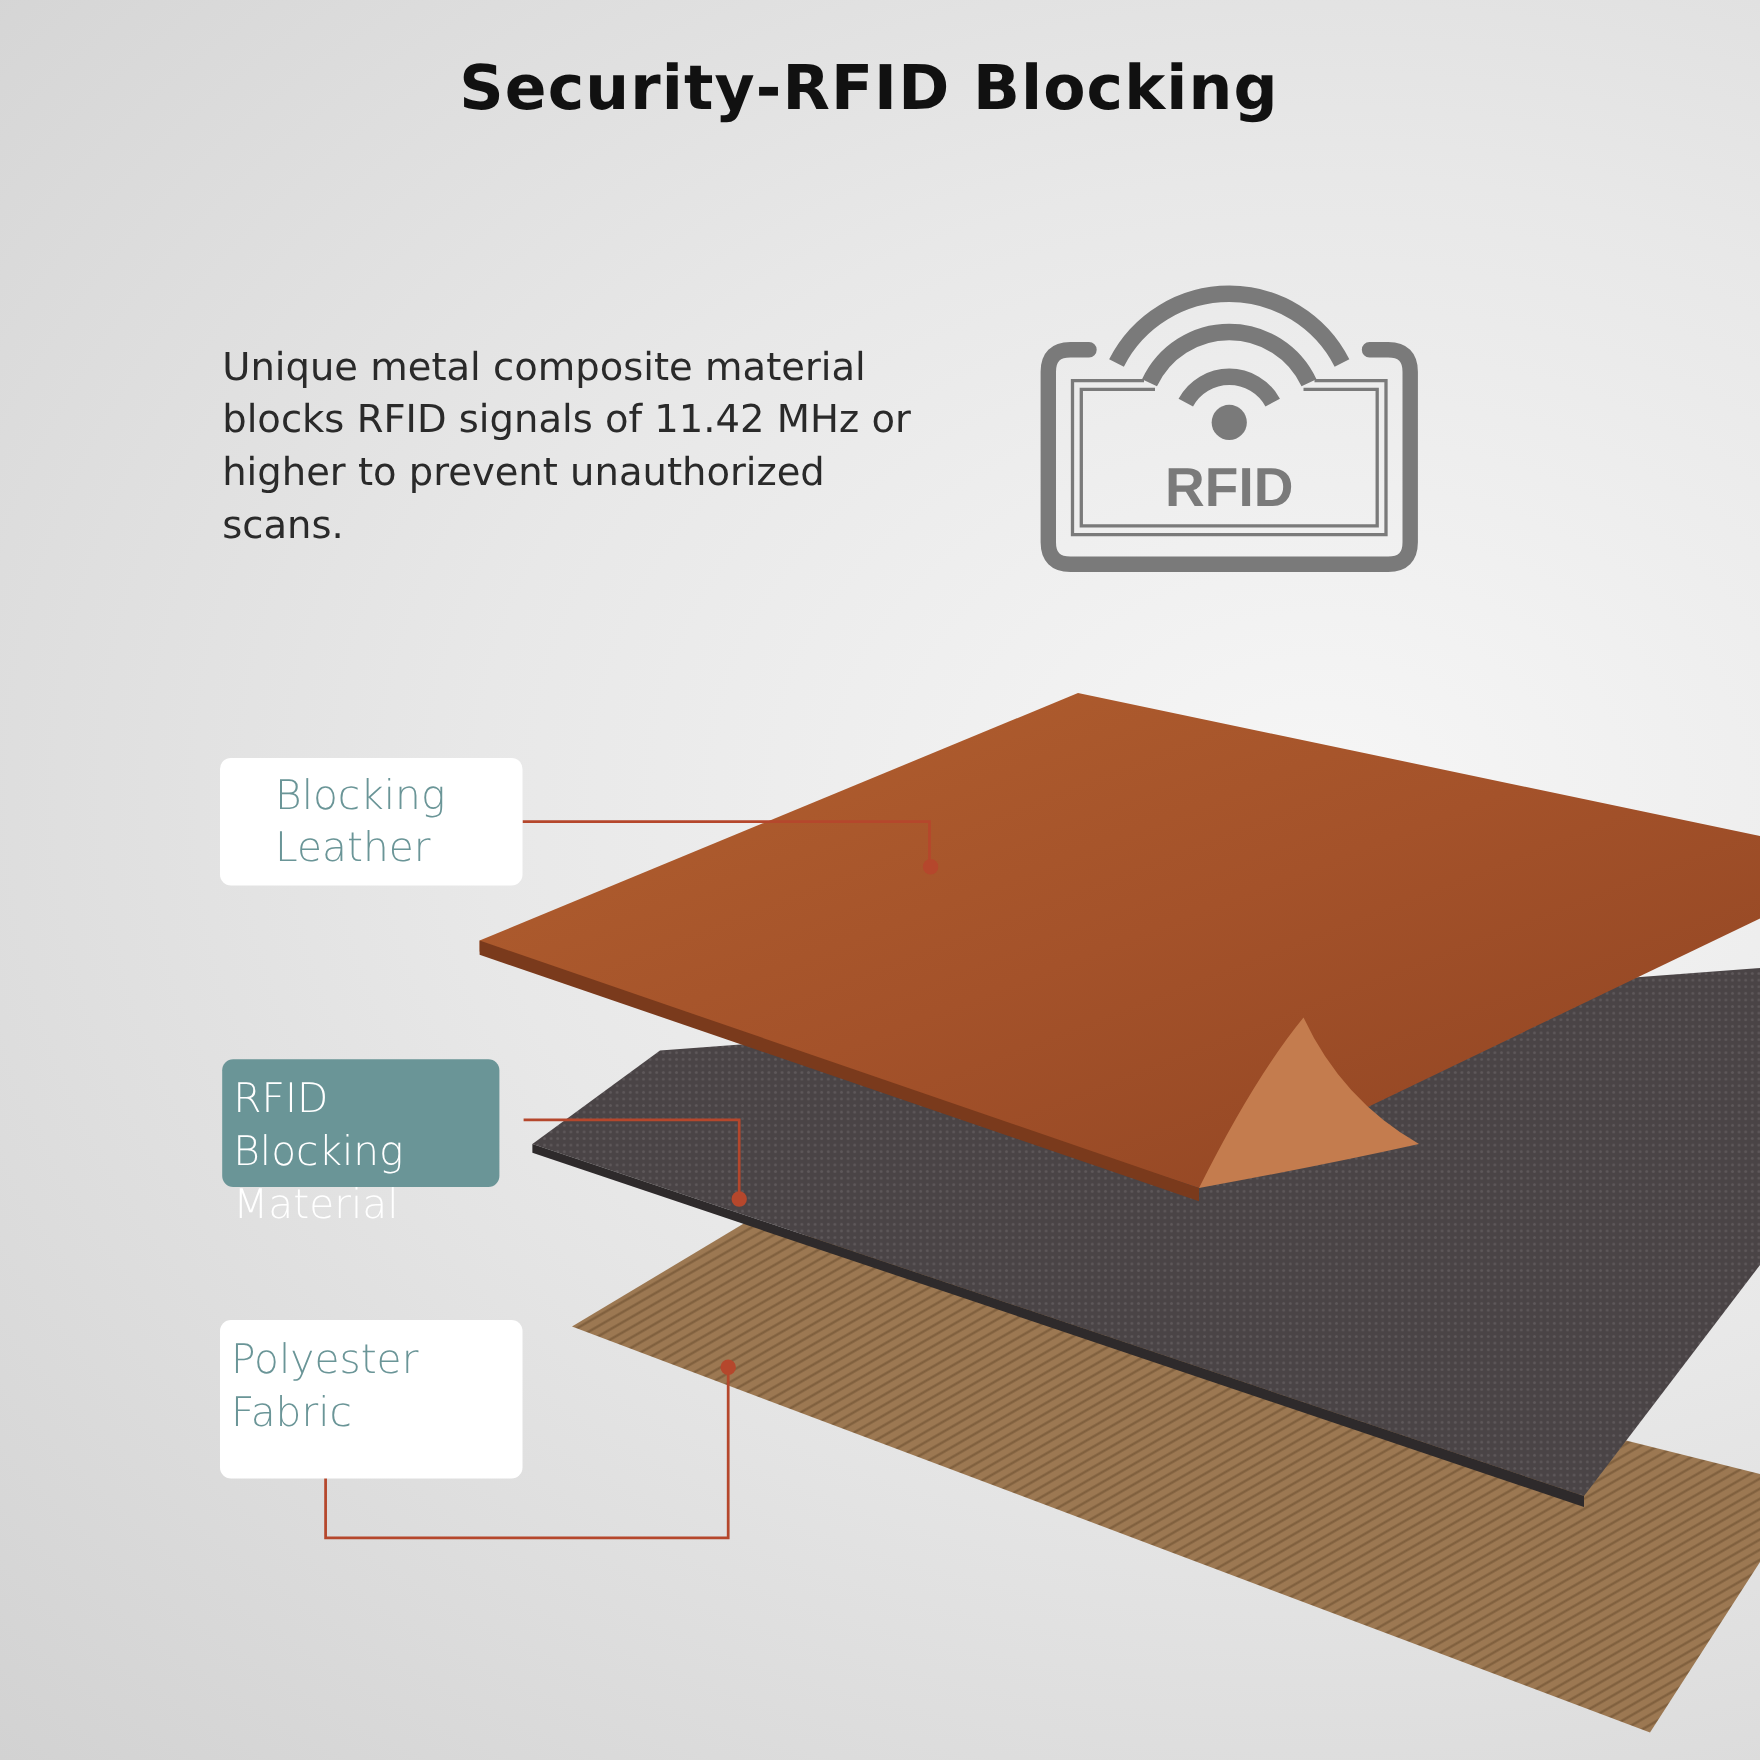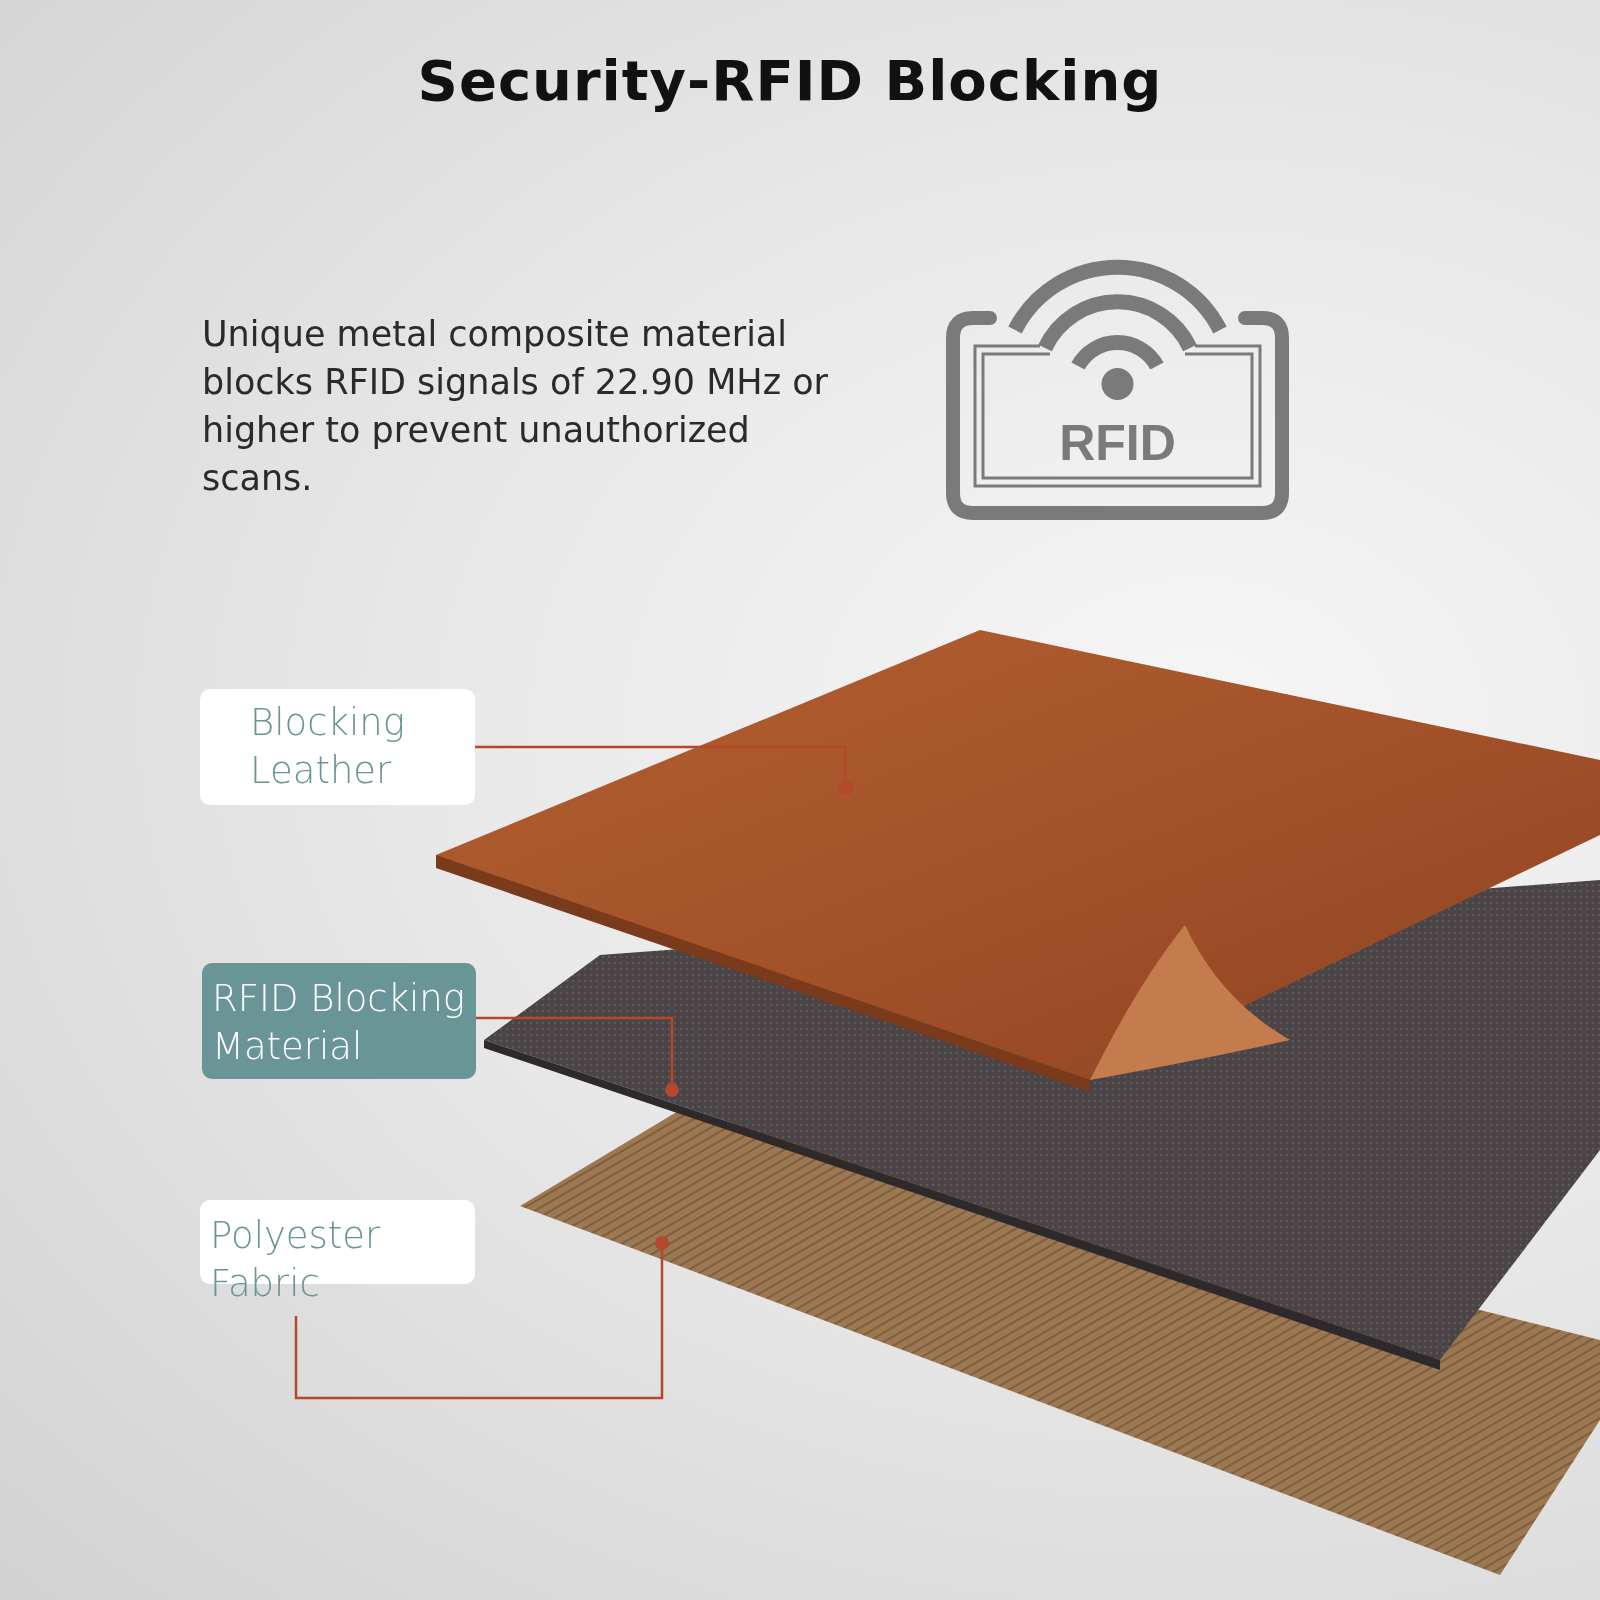--- a/index.html
+++ b/index.html
@@ -20,30 +20,30 @@
   }
   .rfid-icon { position:absolute; left:945px; top:258px; width:345px; height:265px; }
   .label {
     position:absolute; border-radius:10px; box-sizing:border-box;
     font-family: "DejaVu Sans", sans-serif; font-size:37px; line-height:48px;
     font-weight:300;
   }
   .label.white { background:#ffffff; color:#6a9597; }
   .label.teal  { background:#6a9597; color:#ffffff; }
   .lbl-leather { left:200px; top:689px; width:275px; height:116px; padding:10px 0 0 50px; }
-  .lbl-rfid    { left:202px; top:963px; width:274px; height:116px; padding:12px 0 0 10px; }
-  .lbl-poly    { left:200px; top:1200px; width:275px; height:84px; padding:12px 0 0 10px; }
+  .lbl-rfid    { left:202px; top:963px; width:252px; height:116px; padding:12px 0 0 10px; }
+  .lbl-poly    { left:200px; top:1200px; width:275px; height:144px; padding:12px 0 0 10px; }
   .scene { position:absolute; left:0; top:0; width:1600px; height:1600px; pointer-events:none; }
 </style>
 </head>
 <body>
 
 <div class="title">Security-RFID Blocking</div>
 
-<div class="desc">Unique metal composite material blocks RFID signals of 22.90 MHz or higher to prevent unauthorized scans.</div>
+<div class="desc">Unique metal composite material blocks RFID signals of 11.42 MHz or higher to prevent unauthorized scans.</div>
 
 <svg class="rfid-icon" viewBox="0 0 345 265">
   <g fill="none" stroke="#7a7a7a">
 
     <path d="M 45 60 L 28 60 Q 8 60 8 80 L 8 235 Q 8 255 28 255 L 317 255 Q 337 255 337 235 L 337 80 Q 337 60 317 60 L 300 60" stroke-width="14" stroke-linecap="round"></path>
 
     <path d="M 95 88 L 30 88 L 30 228 L 315 228 L 315 88 L 250 88" stroke-width="3"></path>
     <path d="M 105 96 L 38 96 L 38 220 L 307 220 L 307 96 L 240 96" stroke-width="3"></path>
 
     <path d="M 70 72 A 115 115 0 0 1 275 72" stroke-width="15"></path>

